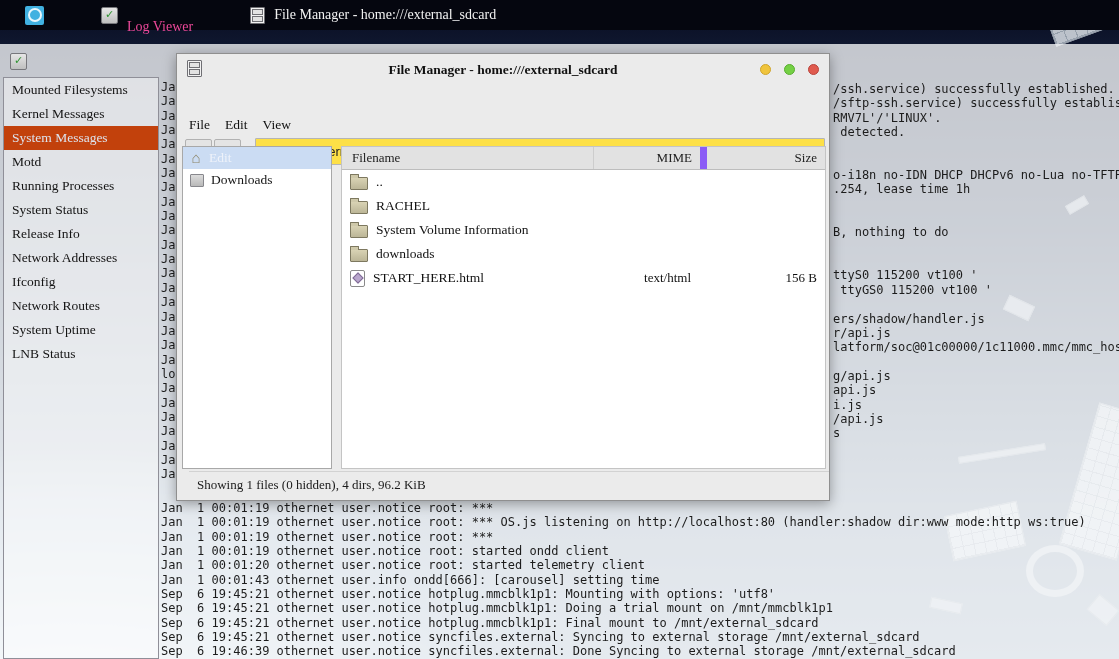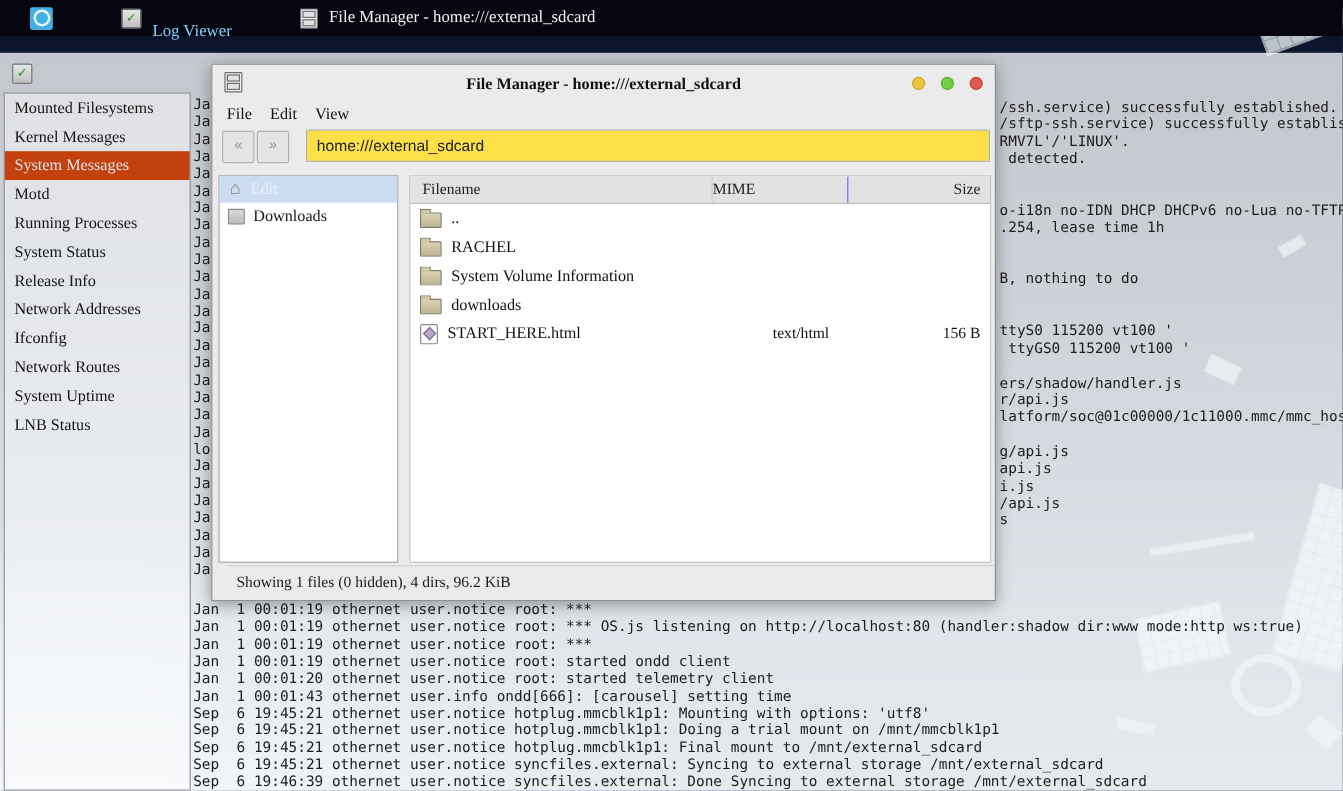--- a/index.html
+++ b/index.html
@@ -18,21 +18,21 @@
   .ring{position:absolute;width:44px;height:38px;border:7px solid #d9e0e6;border-radius:50%;
     background:rgba(0,0,0,0);opacity:.8;}
   
   .taskbar{position:absolute;left:0;top:0;width:1119px;height:30px;background:#05060f;
     z-index:30;display:flex;align-items:center;}
   .menu-btn{width:19px;height:19px;background:#41b1e1;border-radius:2px;margin-left:25px;
     display:flex;align-items:center;justify-content:center;cursor:pointer;}
   .menu-btn .ring-ic{width:10px;height:10px;border:2px solid #e8f7fd;border-radius:50%;}
   .task-item{display:flex;align-items:center;margin-left:57px;font-size:14px;cursor:pointer;}
   .task-item .t-label{margin-left:9px;}
-  .task-item.inactive .t-label{color:#7dd3fc;margin-top:24px;}
+  .task-item.inactive .t-label{color:#ec4899;margin-top:24px;}
   .task-item.active .t-label{color:#f2f2f2;}
   .lv-app-icon{width:15px;height:15px;background:linear-gradient(#e6e6e6,#bfbfbf);
     border:1px solid #77777c;border-radius:2px;color:#2f9431;font-size:11px;line-height:14px;
     text-align:center;font-weight:bold;font-family:"DejaVu Sans",sans-serif;}
   .cab-icon{width:13px;height:15px;background:#f2f2f2;border:1px solid #6f6f74;border-radius:1px;
     display:flex;flex-direction:column;justify-content:space-evenly;align-items:center;}
   .cab-icon i{display:block;width:9px;height:4px;border:1px solid #6f6f74;background:#e2e2e2;}
   
   .lv-window{position:absolute;left:0;top:44px;width:1119px;height:615px;z-index:10;
     background:rgba(247,248,250,0.78);}
@@ -50,21 +50,21 @@
     box-sizing:border-box;}
   .fm-titlebar{position:relative;height:30px;}
   .fm-title{position:absolute;left:0;right:0;top:8px;text-align:center;font-weight:bold;
     font-size:13.5px;color:#101010;}
   .fm-tb-icon{position:absolute;left:10px;top:6px;}
   .fm-dots{position:absolute;right:10px;top:10px;display:flex;gap:13px;}
   .dot{width:9px;height:9px;border-radius:50%;cursor:pointer;}
   .dot.min{background:#f0c43c;border:1px solid #cfa42c;}
   .dot.max{background:#74d044;border:1px solid #58ad2f;}
   .dot.close{background:#e05a4e;border:1px solid #b9443c;}
-  .fm-menubar{display:flex;padding-left:12px;height:22px;align-items:center;}
+  .fm-menubar{display:flex;padding-left:12px;height:22px;align-items:center;margin-top:30px;}
   .fm-menu{font-size:13.5px;color:#111;margin-right:15px;cursor:pointer;}
   .fm-toolbar{position:relative;height:40px;}
   .nav-btn{position:absolute;top:3px;width:25px;height:25px;background:#e4e4e4;
     border:1px solid #b2b2b2;border-radius:2px;color:#9a9a9a;font-size:13px;text-align:center;
     line-height:24px;cursor:pointer;font-family:"DejaVu Sans",sans-serif;}
   .nav-back{left:8px;}
   .nav-fwd{left:37px;}
   .addr-input{position:absolute;left:78px;top:2px;width:552px;height:23px;border:1px solid #b5b5b5;
     background:#fde047;font-family:"Liberation Sans",sans-serif;font-size:13px;color:#222;
     padding:1px 8px;border-radius:1px;}
@@ -77,21 +77,21 @@
   .icon-home{width:16px;font-size:15px;line-height:14px;color:#8d8668;text-align:center;}
   .icon-disk{width:12px;height:11px;background:linear-gradient(#dcdcdc,#b9b9b9);
     border:1px solid #87878c;border-radius:1px;margin:0 2px;}
   .fm-side-item .lbl{margin-left:5px;}
   .fm-list{position:absolute;left:164px;top:0;width:485px;bottom:3px;background:#fff;
     border:1px solid #c4c4c4;box-sizing:border-box;overflow:hidden;}
   .fm-cols{display:flex;height:22px;background:#e2e2e2;border-bottom:1px solid #bdbdbd;
     font-size:13px;color:#222;align-items:center;}
   .col{box-sizing:border-box;height:22px;line-height:22px;cursor:pointer;}
   .col-filename{flex:1;padding-left:10px;border-right:1px solid #cdcdcd;}
-  .col-mime{width:113px;padding-right:8px;border-right:1px solid #8b5cf6;}
+  .col-mime{width:113px;text-align:right;padding-right:8px;border-right:7px solid #8b5cf6;}
   .col-size{width:118px;text-align:right;padding-right:8px;}
   .fm-row{display:flex;height:24px;align-items:center;font-size:13.5px;color:#111;cursor:pointer;}
   .fm-row .cell-name{flex:1;display:flex;align-items:center;padding-left:8px;white-space:nowrap;overflow:hidden;}
   .fm-row .cell-mime{width:113px;text-align:right;padding-right:8px;font-size:13px;}
   .fm-row .cell-size{width:118px;text-align:right;padding-right:8px;font-size:13px;}
   .fm-row .nm{margin-left:8px;}
   .icon-folder{width:16px;height:11px;background:linear-gradient(#d9d3b4,#bcb697);
     border:1px solid #7d785f;border-radius:1px;position:relative;margin-top:2px;}
   .icon-folder:before{content:"";position:absolute;left:-1px;top:-4px;width:7px;height:3px;
     background:#cfc9aa;border:1px solid #7d785f;border-bottom:none;border-radius:1px 1px 0 0;}

